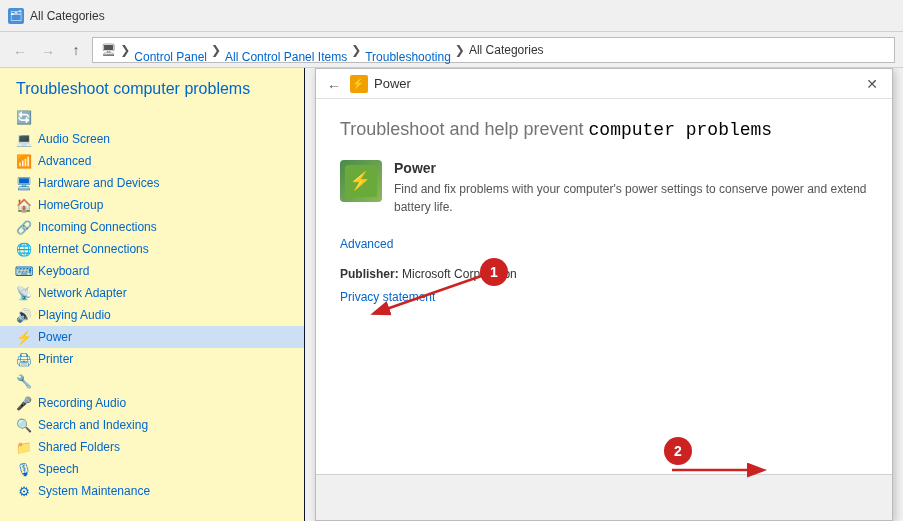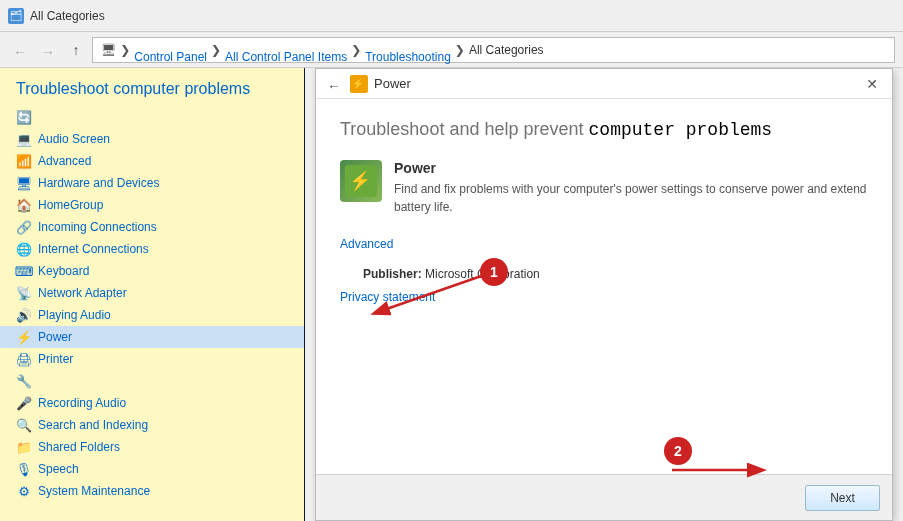--- a/index.html
+++ b/index.html
@@ -245,21 +245,21 @@
       font-size: 12px;
       text-decoration: none;
       display: inline-block;
       margin-bottom: 16px;
     }
     .publisher-row {
       font-size: 12px;
       color: #333;
       margin-bottom: 8px;
     }
-    .publisher-row span.label { font-weight: 600; margin-left: 23px; }
+    .publisher-row span.label { font-weight: 600; }
     .privacy-link {
       color: #0066cc;
       cursor: pointer;
       font-size: 12px;
       text-decoration: none;
     }
 
     .dialog-footer {
       height: 46px;
       background: #f0f0f0;
@@ -467,18 +467,17 @@
         <div class="annotation-circle" style="position:absolute; right:200px; bottom:55px;">2</div>
 
         <svg style="position:absolute;right:60px;bottom:20px;width:180px;height:60px;pointer-events:none;">
           <line x1="20" y1="30" x2="110" y2="30" stroke="#cc2222" stroke-width="2.5" marker-end="url(#arr2)"></line>
           <defs>
             <marker id="arr2" markerWidth="8" markerHeight="8" refX="6" refY="3" orient="auto">
               <path d="M0,0 L0,6 L8,3 z" fill="#cc2222"></path>
             </marker>
           </defs>
         </svg>
-        <button class="btn primary">Next</button>
       </div>
     </div>
   </div>
 
 </div>
 
 </body></html>

